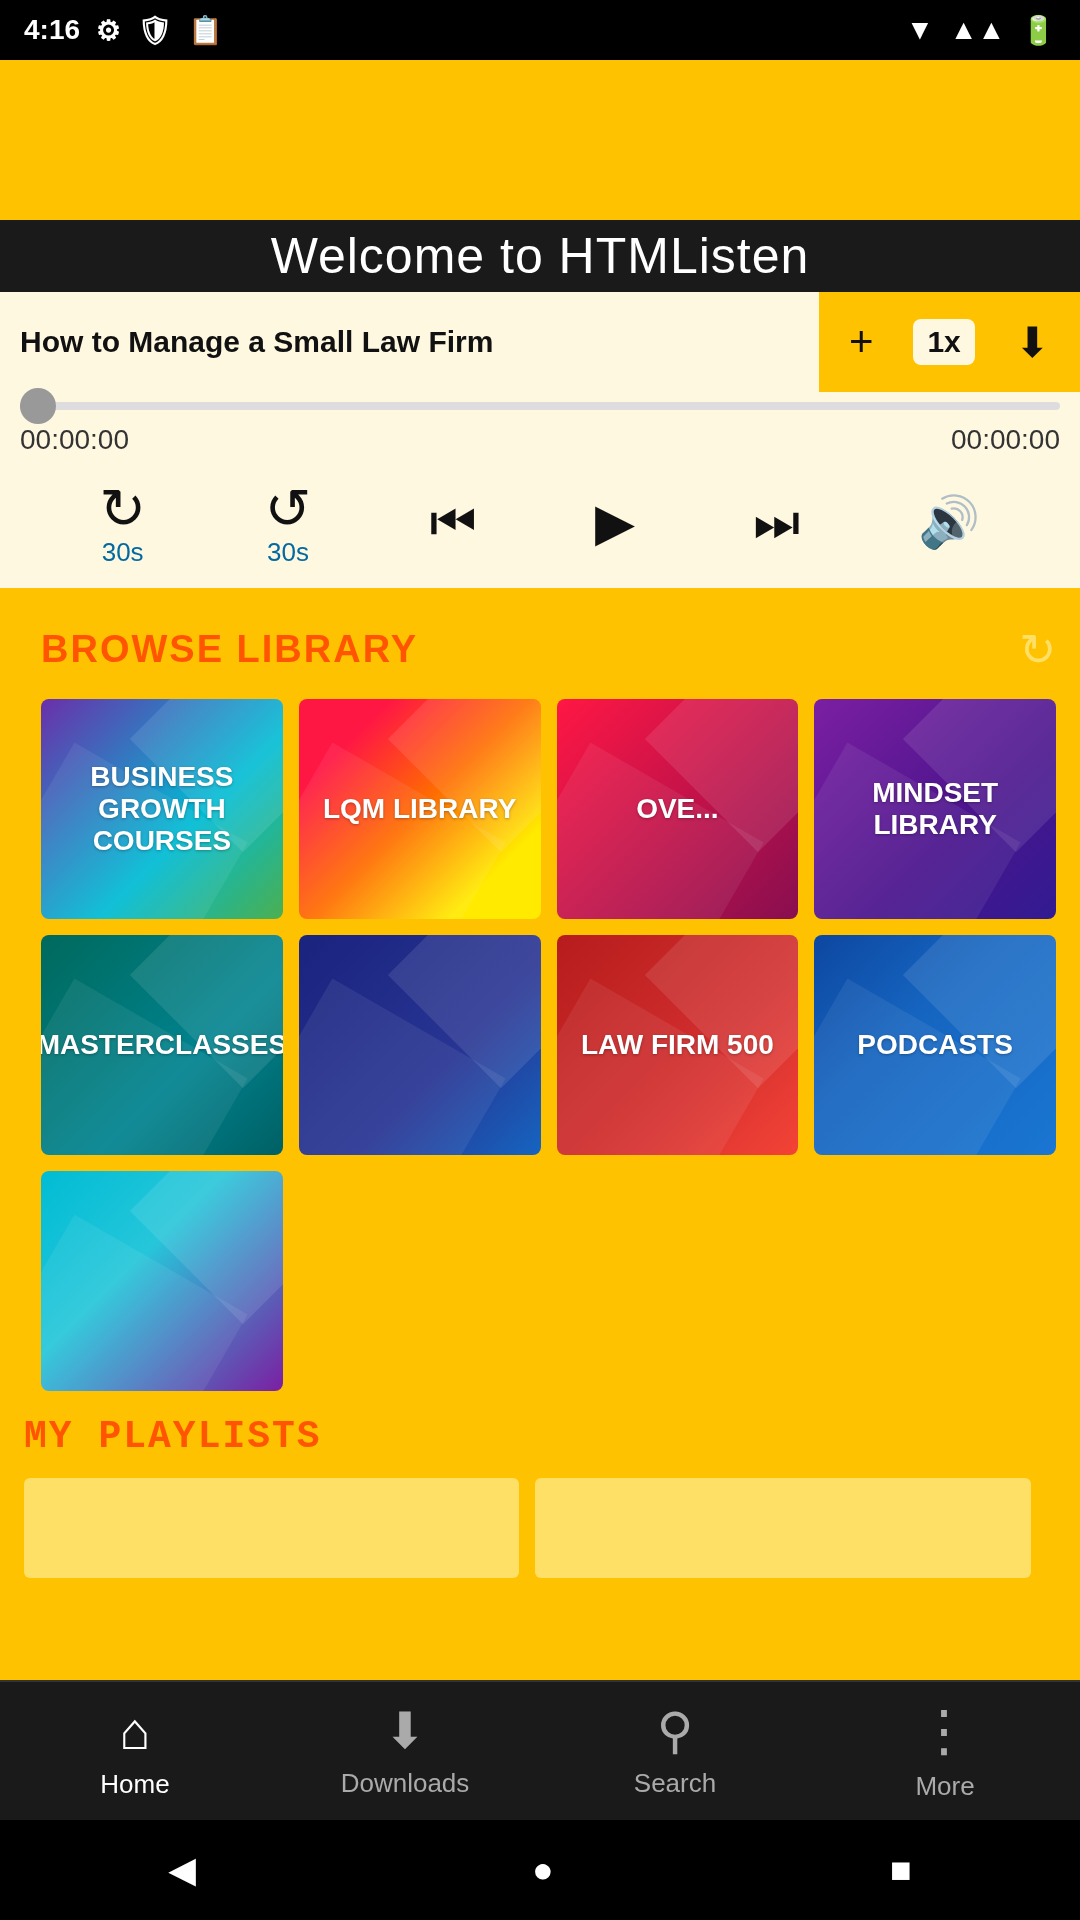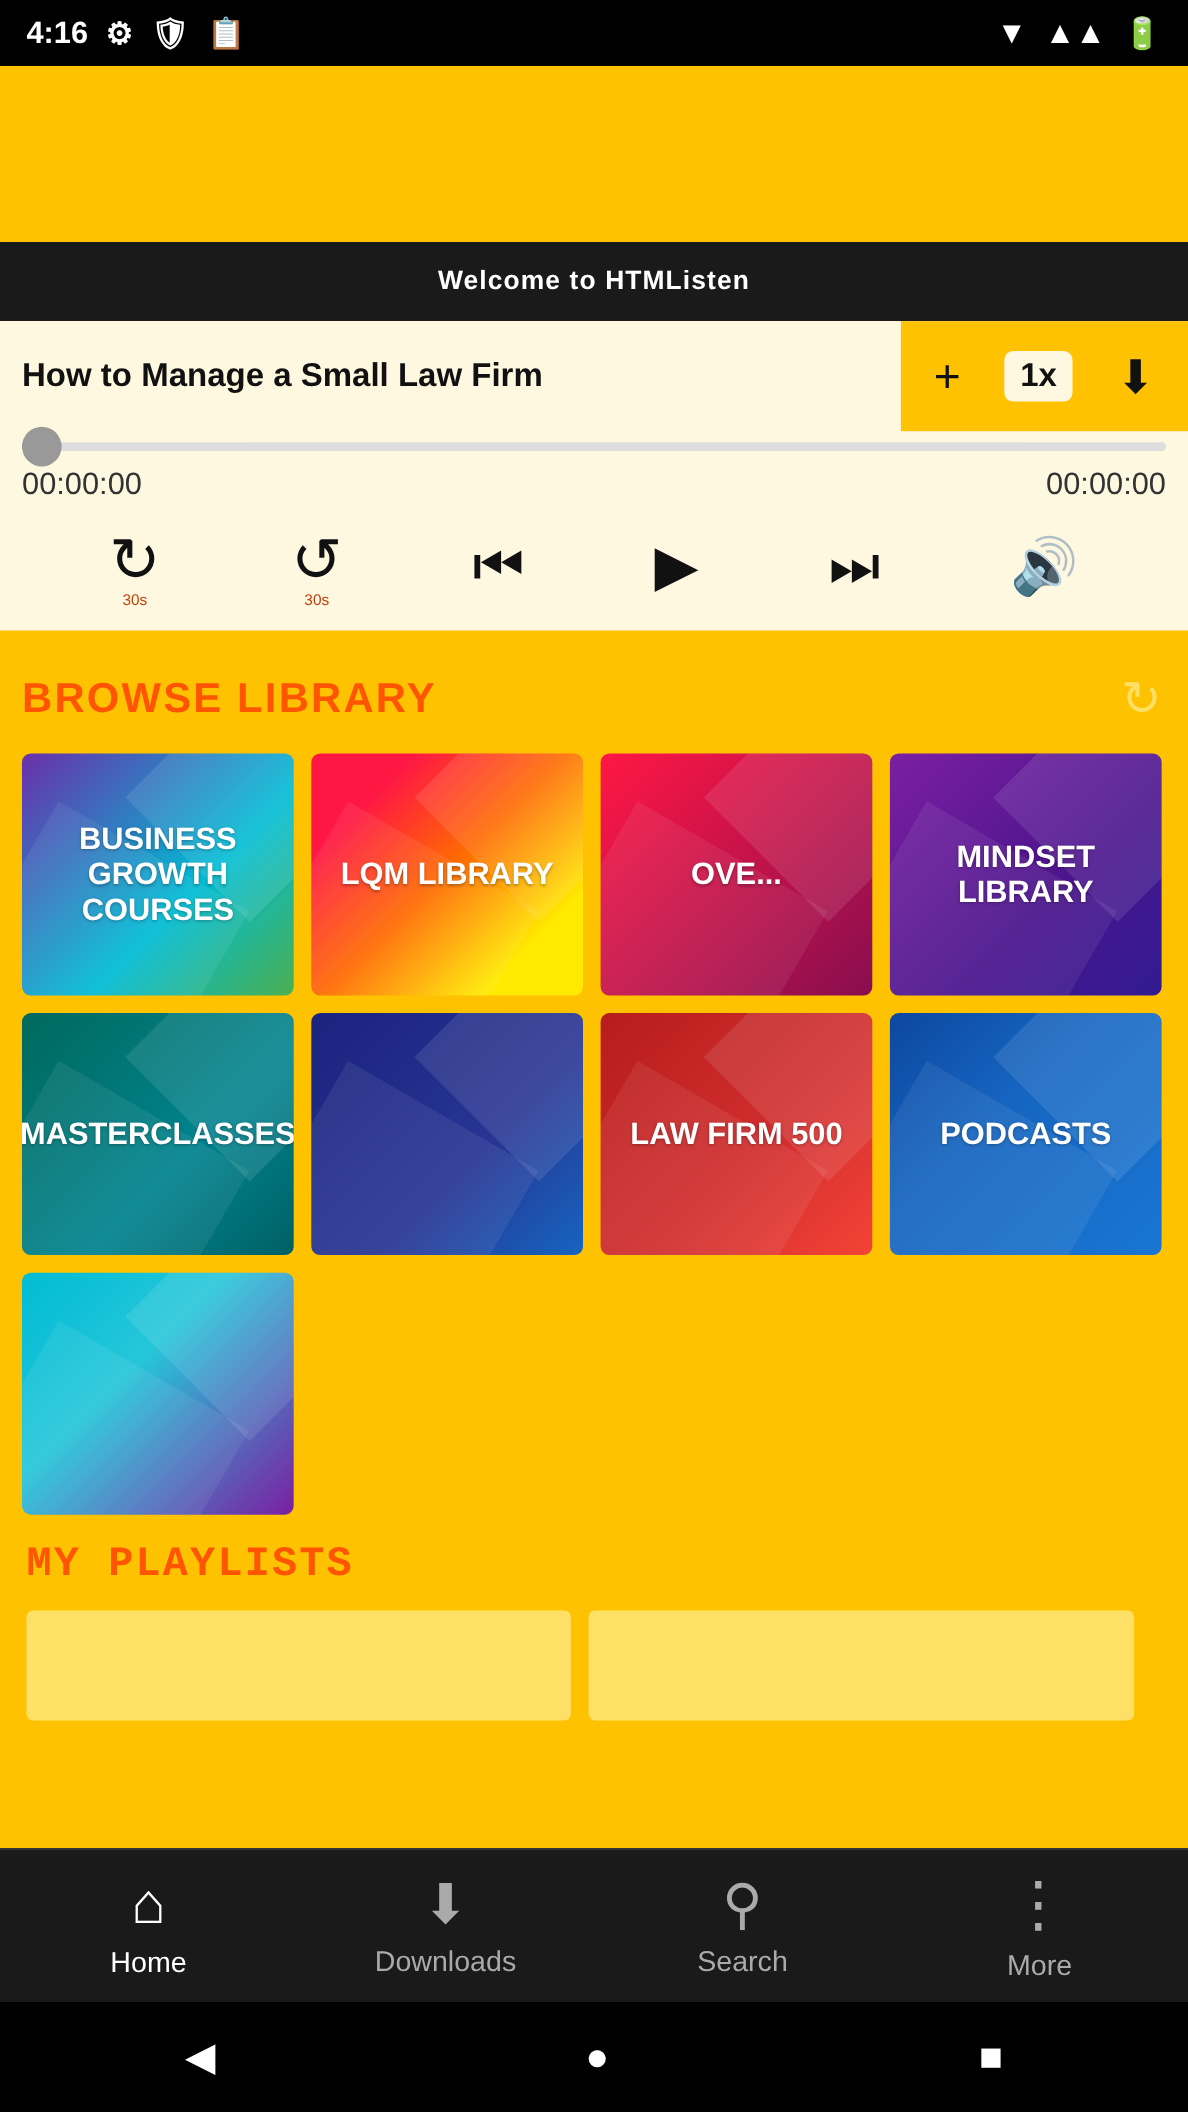--- a/index.html
+++ b/index.html
@@ -41,22 +41,22 @@
     .welcome-bar {
       width: 100%;
       height: 72px;
       background: #1a1a1a;
       display: flex;
       align-items: center;
       justify-content: center;
     }
     .welcome-bar span {
       color: #fff;
-      font-size: 24px;
-      font-weight: 700;
+      font-size: 50px;
+      font-weight: 400;
       letter-spacing: 1px;
     }
 
     
     .now-playing {
       width: 100%;
       background: #FFF8E1;
       padding: 0;
     }
     .now-playing-top {
@@ -143,33 +143,33 @@
     .pc-btn {
       font-size: 52px;
       color: #111;
       cursor: pointer;
       display: flex;
       align-items: center;
       justify-content: center;
       flex-direction: column;
     }
     .skip-label {
-      font-size: 14px;
-      color: #c2410c;
+      font-size: 26px;
+      color: #0369a1;
       margin-top: -4px;
     }
     .skip-container {
       display: flex;
       flex-direction: column;
       align-items: center;
     }
 
     
     .section {
-      padding: 36px 24px 0 20px;
+      padding: 36px 24px 0 41px;
     }
     .section-header {
       display: flex;
       align-items: center;
       justify-content: space-between;
       margin-bottom: 24px;
     }
     .section-title {
       font-size: 38px;
       font-weight: bold;

